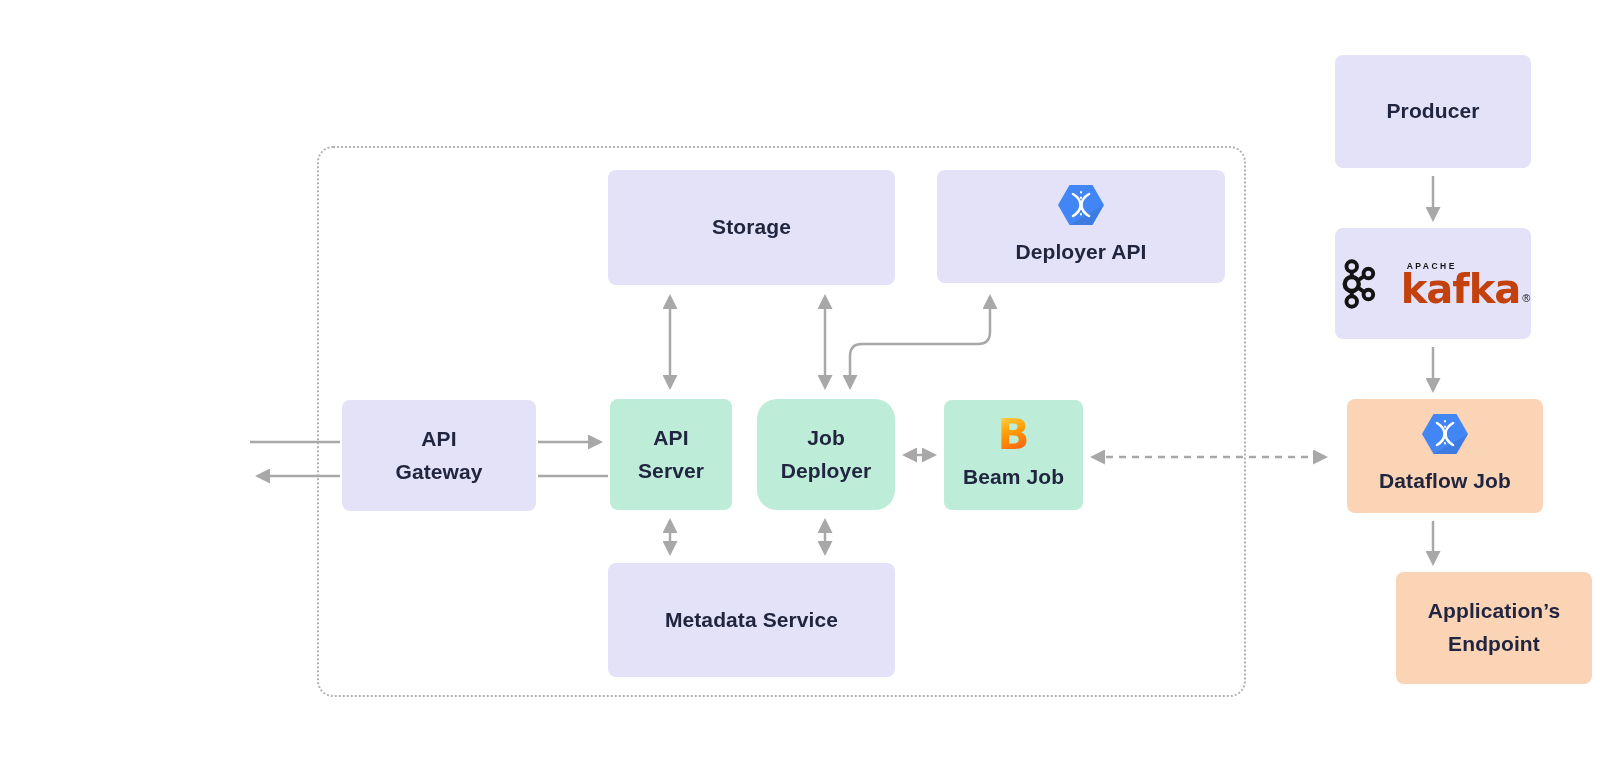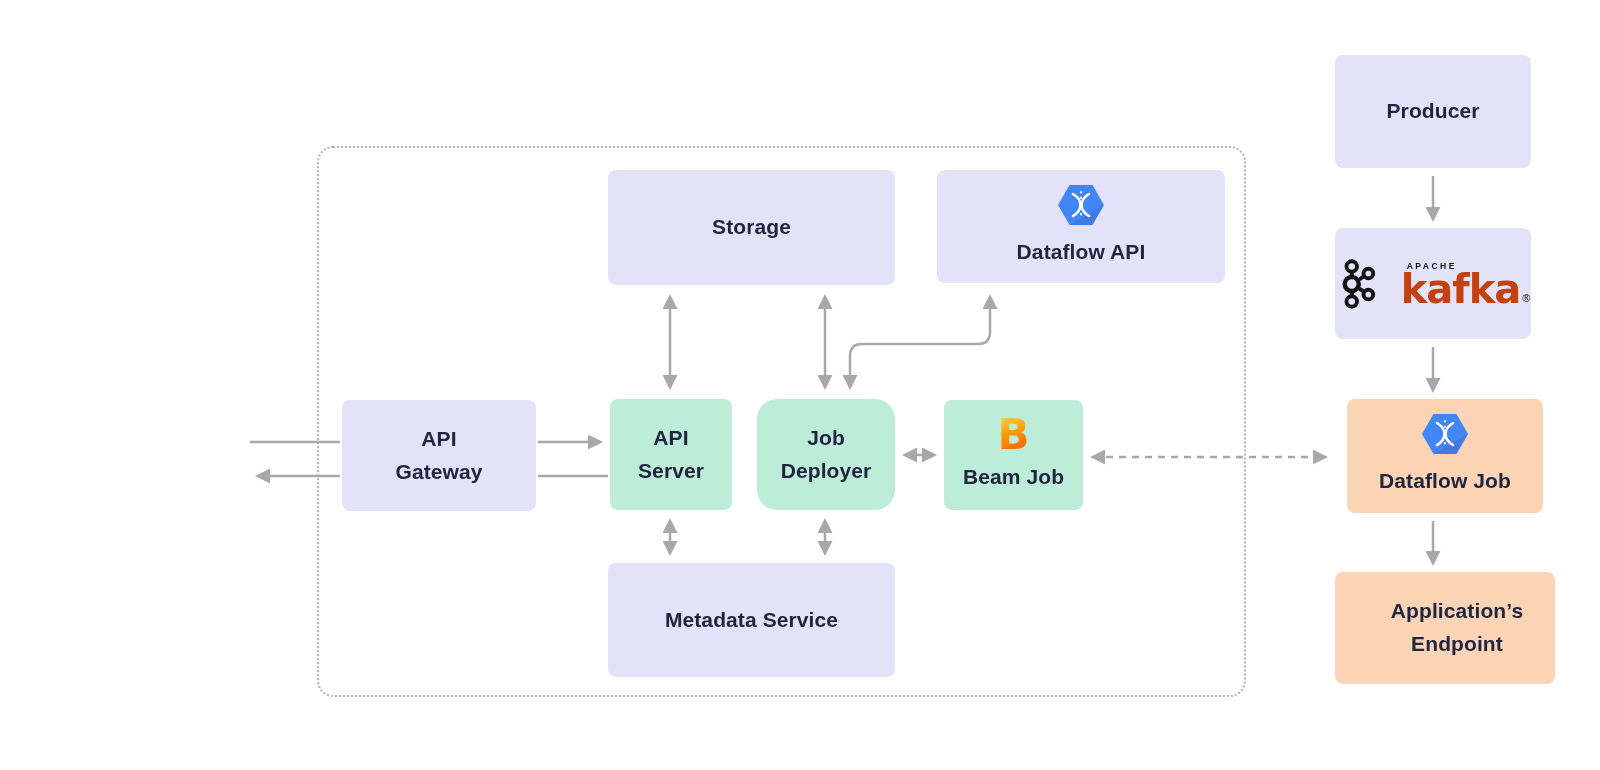--- a/index.html
+++ b/index.html
@@ -56,21 +56,21 @@
   .n-gateway      { left: 342px;  top: 400px; width: 194px; height: 111px; }
   .n-storage      { left: 608px;  top: 170px; width: 287px; height: 115px; }
   .n-dataflow-api { left: 937px;  top: 170px; width: 288px; height: 113px; }
   .n-api-server   { left: 610px;  top: 399px; width: 122px; height: 111px; }
   .n-job-deployer { left: 757px;  top: 399px; width: 138px; height: 111px; border-radius: 20px; }
   .n-beam         { left: 944px;  top: 400px; width: 139px; height: 110px; }
   .n-metadata     { left: 608px;  top: 563px; width: 287px; height: 114px; }
   .n-producer     { left: 1335px; top: 55px;  width: 196px; height: 113px; }
   .n-kafka        { left: 1335px; top: 228px; width: 196px; height: 111px; }
   .n-dataflow-job { left: 1335px; top: 399px; width: 196px; height: 114px; margin-left: 12px; }
-  .n-endpoint     { left: 1335px; top: 572px; width: 196px; height: 112px; padding-left: 24px; }
+  .n-endpoint     { left: 1396px; top: 572px; width: 196px; height: 112px; }
 
   
   .beam-logo {
     font-size: 42px;
     font-weight: 800;
     line-height: 0.9;
     background: linear-gradient(160deg, #ffd54f 0%, #ff9800 45%, #f4511e 100%);
     -webkit-background-clip: text;
     background-clip: text;
     color: transparent;
@@ -154,21 +154,21 @@
       <svg width="46" height="40" viewBox="0 0 46 40">
         <polygon points="0,20 11.5,0 34.5,0 46,20 34.5,40 11.5,40" fill="#4285F4"></polygon>
         <polygon points="46,20 34.5,40 11.5,40" fill="rgba(0,0,0,0.07)"></polygon>
         <g stroke="#ffffff" stroke-width="2.6" fill="none" stroke-linecap="round">
           <path d="M15,9 C25,15 25,25 15,31"></path>
           <path d="M31,9 C21,15 21,25 31,31"></path>
           <path d="M23,7 L23,33" stroke-width="2" stroke-dasharray="0.5 5"></path>
         </g>
       </svg>
     </span>
-    <div class="node-label">Dataflow API</div>
+    <div class="node-label">Deployer API</div>
   </div>
 
   <div class="node mint n-api-server">
     <div class="node-label">API
 Server</div>
   </div>
 
   <div class="node mint n-job-deployer">
     <div class="node-label">Job
 Deployer</div>

